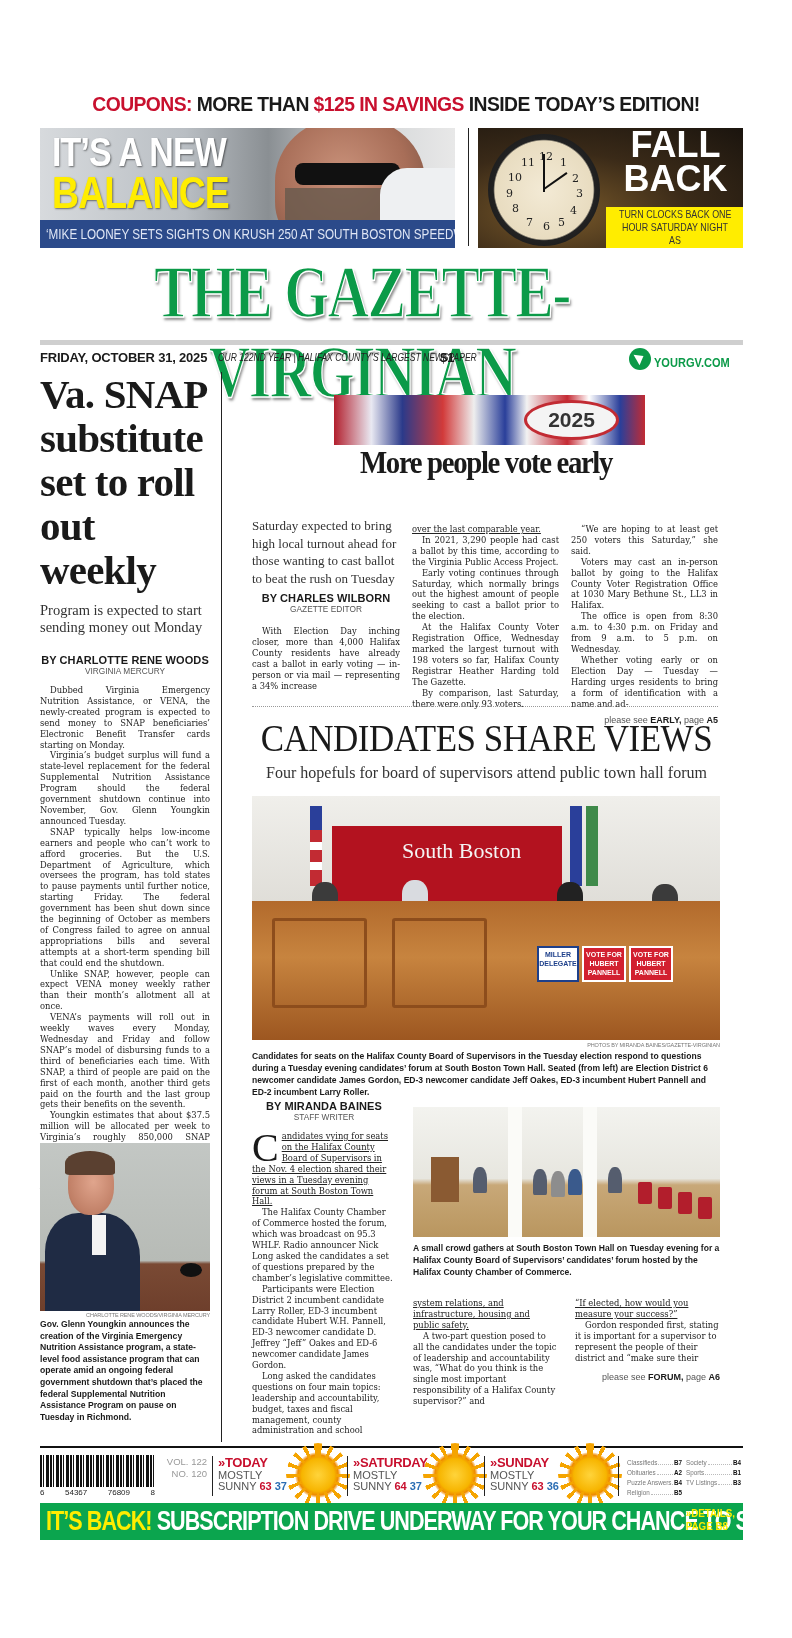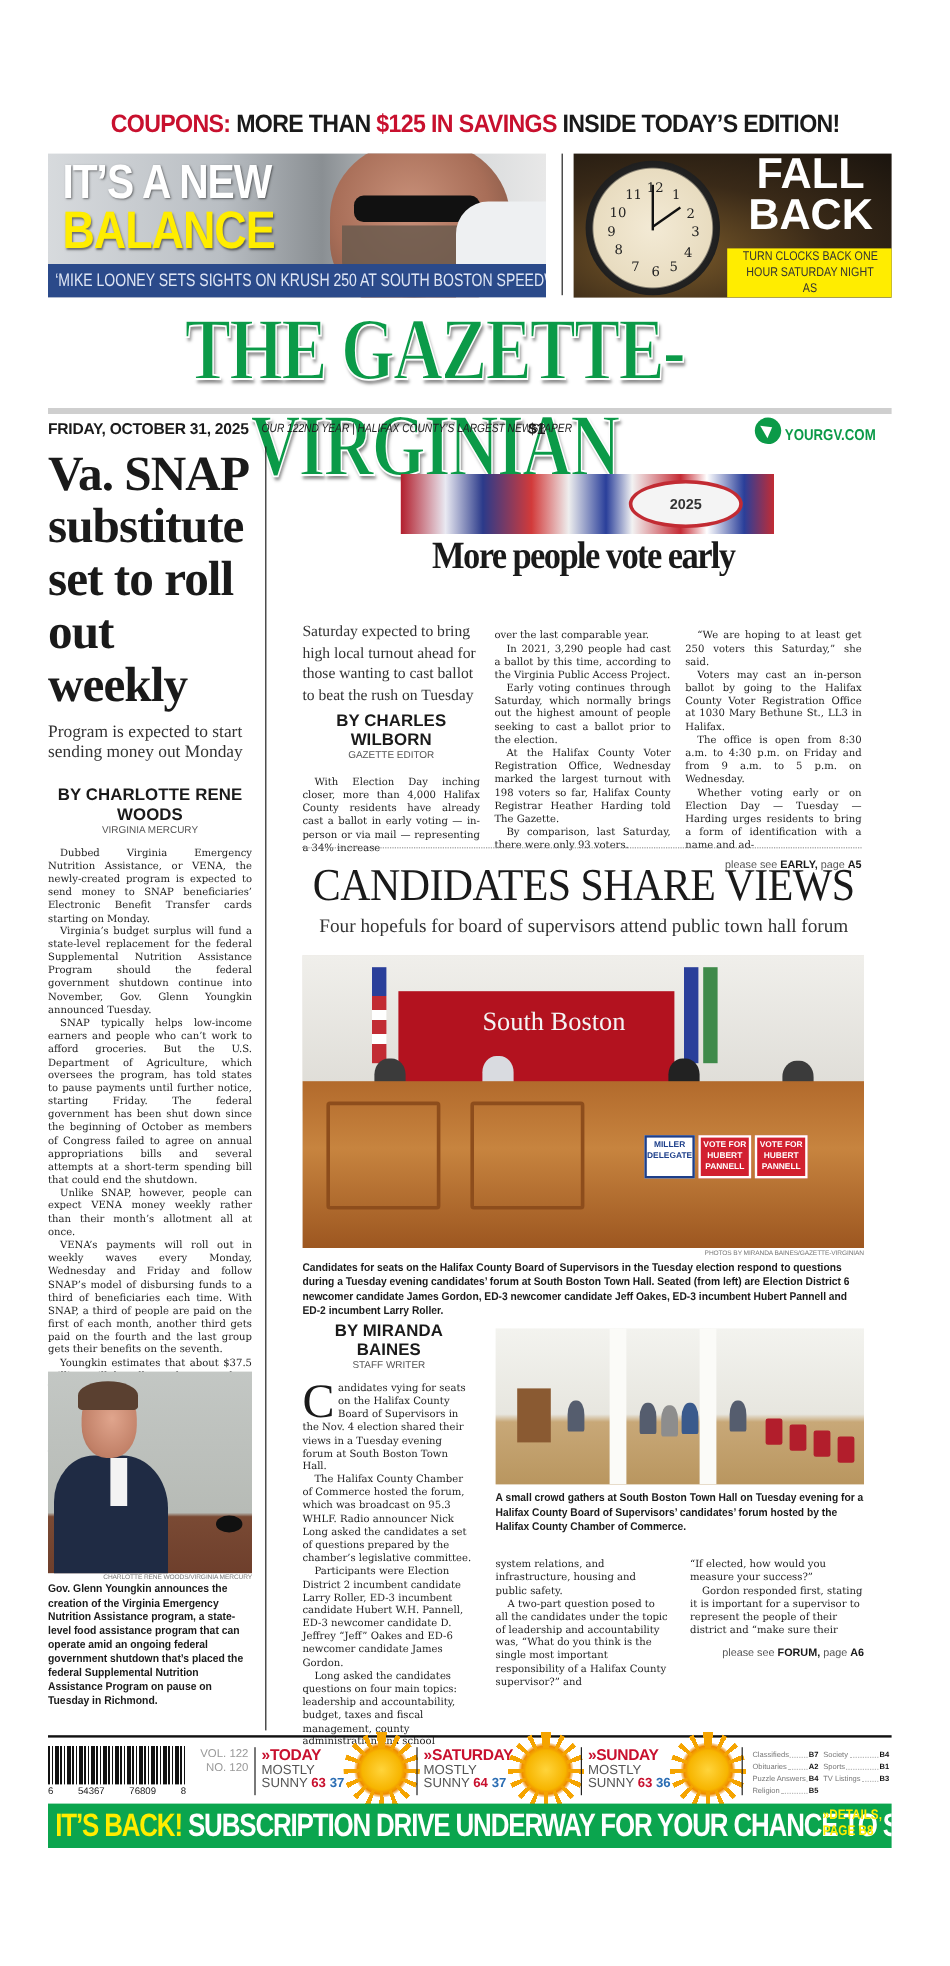--- a/index.html
+++ b/index.html
@@ -1,21 +1,21 @@
 <!DOCTYPE html>
 <html><head>
 <meta charset="utf-8">
 <style>
   * { box-sizing: border-box; margin: 0; padding: 0; }
   html, body { width: 792px; height: 1638px; background: #ffffff; overflow: hidden; }
   body { position: relative; font-family: "Liberation Sans", sans-serif; color: #1a1a1a; }
   .abs { position: absolute; }
   .body-text { font-family: "DejaVu Serif", serif; font-size: 8.4px; line-height: 10.9px; color: #222; text-align: justify; hyphens: auto; }
   .body-text p { text-indent: 10px; }
-  .body-text p.noindent { text-indent: 0; }
+  .body-text p.noindent { text-indent: 0; text-decoration: underline; }
 
   
   #coupon { top: 92px; left: 0; width: 792px; text-align: center; font-weight: bold; font-size: 21px; letter-spacing: -0.6px; transform: scaleX(0.92); }
   #coupon .red { color: #c8102e; }
   #coupon .blk { color: #1a1a1a; }
 
   
   #promo-left { top: 128px; left: 40px; width: 415px; height: 120px; overflow: hidden;
     background: linear-gradient(90deg, #d7dadd 0%, #b9bec3 35%, #8a8f93 55%, #cfd2d4 75%, #e8e8e8 100%); }
   #promo-left .face { position: absolute; left: 235px; top: -10px; width: 150px; height: 140px; border-radius: 45% 45% 40% 40%;
@@ -53,21 +53,21 @@
   #dateline .price { position: absolute; left: 400px; top: 2px; font-weight: bold; font-size: 13px; }
   #dateline .web { position: absolute; right: 0; top: 0; display: flex; align-items: flex-end; gap: 3px; }
   #dateline .web .ico { width: 22px; height: 22px; border-radius: 50%; background: #0b9a48; position: relative; }
   #dateline .web .ico::after { content: ""; position: absolute; left: 7px; top: 4px; border-left: 8px solid #ffffff; border-top: 6px solid transparent; border-bottom: 6px solid transparent; transform: rotate(-30deg); }
   #dateline .web .txt { font-weight: bold; font-size: 13px; color: #0b9a48; transform: scaleX(0.85); transform-origin: left; }
 
   
   #col-left { top: 372px; left: 40px; width: 170px; }
   #col-left .hed { font-family: "Liberation Serif", serif; font-weight: bold; font-size: 41px; line-height: 44px; letter-spacing: -0.8px; color: #1a1a1a; }
   #col-left .dek { margin-top: 10px; font-family: "Liberation Serif", serif; font-size: 14.5px; line-height: 17px; color: #333; }
-  .byline { text-align: center; font-weight: bold; font-size: 14px; letter-spacing: 0.1px; }
+  .byline { text-align: center; font-weight: bold; font-size: 11px; letter-spacing: 0.1px; }
   .byline-title { text-align: center; font-size: 8.3px; color: #555; }
   #col-left .byline { margin-top: 18px; }
   #col-left .body-text { margin-top: 9px; }
   .see { text-align: right; font-size: 9px; color: #555; }
   .see b { color: #1a1a1a; }
 
   #col-divider { top: 372px; left: 221px; width: 1px; height: 1070px; background: #222; }
 
   #youngkin-photo { top: 1143px; left: 40px; width: 170px; height: 168px; overflow: hidden;
     background: linear-gradient(180deg, #c3c7c4 0%, #b7bbb6 70%, #7a4a34 72%, #6e3f2c 100%); }
@@ -75,21 +75,21 @@
   #youngkin-photo .head { position: absolute; left: 28px; top: 12px; width: 46px; height: 60px; border-radius: 45%; background: radial-gradient(ellipse at 55% 45%, #e0a58d 0%, #c07f66 70%, #8a5a48 100%); }
   #youngkin-photo .hair { position: absolute; left: 25px; top: 8px; width: 50px; height: 24px; border-radius: 50% 50% 10% 10%; background: #5a4030; }
   #youngkin-photo .shirt { position: absolute; left: 52px; top: 72px; width: 14px; height: 40px; background: #f3f3f3; }
   #youngkin-photo .mic { position: absolute; left: 140px; top: 120px; width: 22px; height: 14px; border-radius: 50%; background: #111; }
   .credit { font-size: 5.5px; color: #777; text-align: right; letter-spacing: -0.1px; }
   .cutline { font-weight: bold; font-size: 9.4px; line-height: 11.6px; color: #1a1a1a; transform: scaleX(0.92); transform-origin: left; width: 108.5%; }
 
   
   #vote-photo { top: 395px; left: 334px; width: 311px; height: 50px; overflow: hidden;
     background: linear-gradient(90deg, #b21f2d 0%, #e9e9f2 12%, #2b3a8a 22%, #d23a3a 35%, #eee 45%, #2a3f9a 55%, #f2f2f2 62%, #c52b35 75%, #ffffff 82%, #2a3f9a 92%, #c22b33 100%); }
-  #vote-photo .btn2025 { position: absolute; left: 190px; top: 5px; width: 95px; height: 40px; border-radius: 50%; background: #f4f4f4; border: 3px solid #c22b33; text-align: center; line-height: 34px; font-weight: bold; font-size: 12px; color: #333; }
+  #vote-photo .btn2025 { position: absolute; left: 190px; top: 5px; width: 95px; height: 40px; border-radius: 50%; background: #f4f4f4; border: 3px solid #c22b33; text-align: center; line-height: 34px; font-weight: bold; font-size: 21px; color: #333; }
   #vote-hed { top: 444px; left: 240px; width: 493px; text-align: center; font-family: "Liberation Serif", serif; font-weight: bold; font-size: 32px; letter-spacing: -1.5px; color: #1a1a1a; white-space: nowrap; }
   #vote-hed span { display: inline-block; transform: scaleX(0.9); }
   #vote-col1 { top: 517px; left: 252px; width: 148px; }
   #vote-col1 .dek { font-family: "Liberation Serif", serif; font-size: 13px; line-height: 17.5px; color: #333; }
   #vote-col1 .byline { margin-top: 5px; }
   #vote-col1 .body-text { margin-top: 12px; }
   #vote-col2 { top: 524px; left: 412px; width: 147px; }
   #vote-col3 { top: 524px; left: 571px; width: 147px; }
   #vote-col3 .see { margin-top: 6px; }
 

